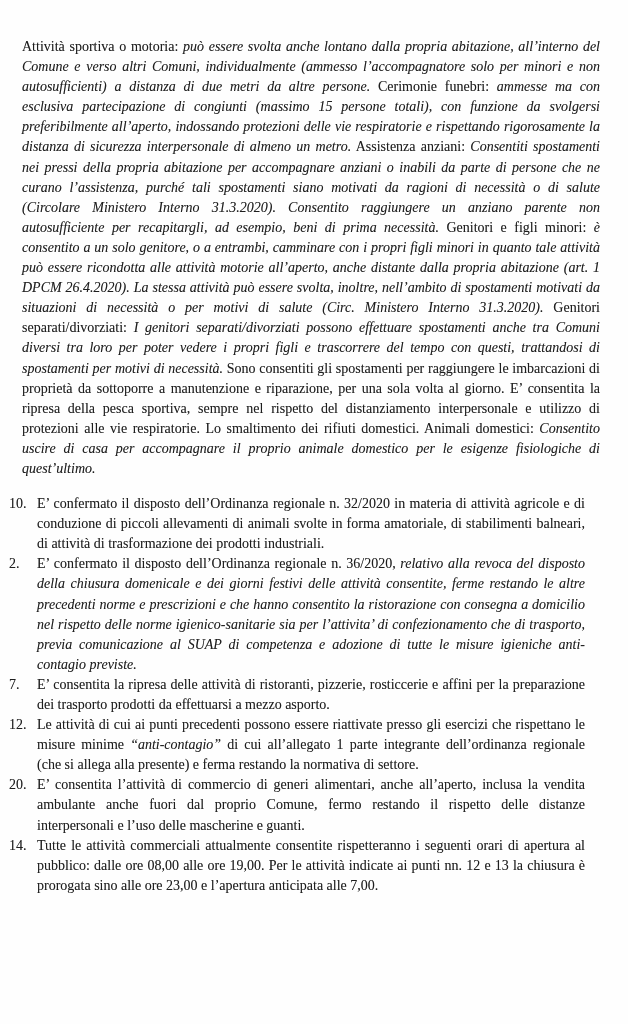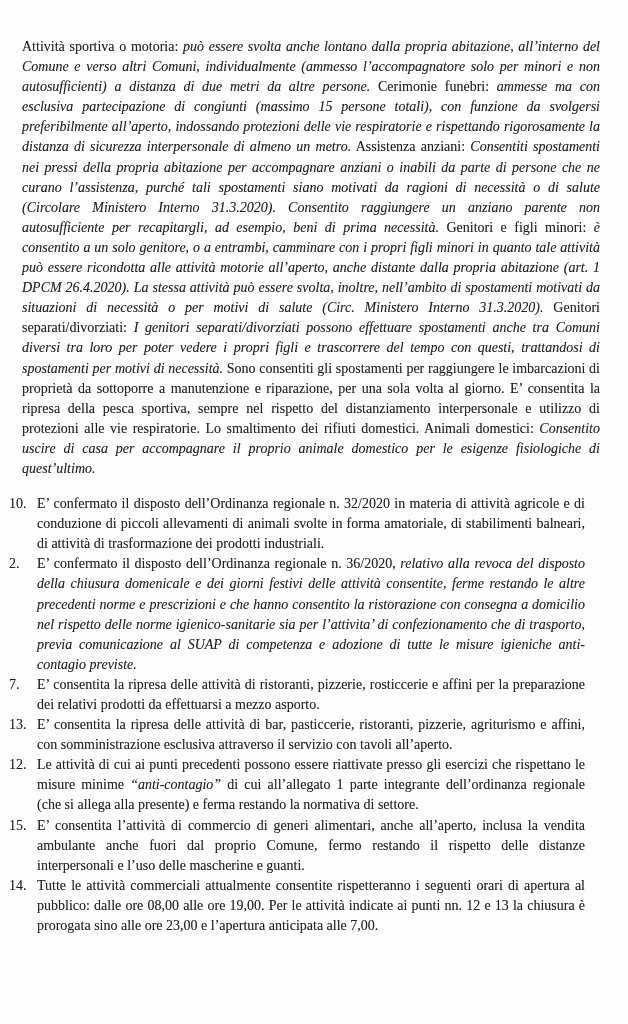--- a/index.html
+++ b/index.html
@@ -60,35 +60,31 @@
       <span class="body"><span>E’ confermato il disposto dell’Ordinanza regionale n. 32/2020 in materia di attività agricole e di conduzione di piccoli allevamenti di animali svolte in forma amatoriale, di stabilimenti balneari, di attività di trasformazione dei prodotti industriali.</span></span>
     </div>
 
     <div class="item">
       <span class="num">2.</span>
       <span class="body"><span>E’ confermato il disposto dell’Ordinanza regionale n. 36/2020, </span><span class="it">relativo alla revoca del disposto della chiusura domenicale e dei giorni festivi delle attività consentite, ferme restando le altre precedenti norme e prescrizioni e che hanno consentito la ristorazione con consegna a domicilio nel rispetto delle norme igienico-sanitarie sia per l’attivita’ di confezionamento che di trasporto, previa comunicazione al SUAP di competenza e adozione di tutte le misure igieniche anti-contagio previste.</span></span>
     </div>
 
     <div class="item">
       <span class="num">7.</span>
-      <span class="body"><span>E’ consentita la ripresa delle attività di ristoranti, pizzerie, rosticcerie e affini per la preparazione dei relativi prodotti da effettuarsi a mezzo asporto.</span></span>
+      <span class="body"><span>E’ consentita la ripresa delle attività di ristoranti, pizzerie, rosticcerie e affini per la preparazione dei trasporto prodotti da effettuarsi a mezzo asporto.</span></span>
     </div>
 
-    <div class="item">
-      <span class="num">13.</span>
-      <span class="body"><span>E’ consentita la ripresa delle attività di bar, pasticcerie, ristoranti, pizzerie, agriturismo e affini, con somministrazione esclusiva attraverso il servizio con tavoli all’aperto.</span></span>
-    </div>
 
     <div class="item">
       <span class="num">12.</span>
       <span class="body"><span>Le attività di cui ai punti precedenti possono essere riattivate presso gli esercizi che rispettano le misure minime </span><span class="it">“anti-contagio”</span><span> di cui all’allegato 1 parte integrante dell’ordinanza regionale (che si allega alla presente) e ferma restando la normativa di settore.</span></span>
     </div>
 
     <div class="item">
-      <span class="num">15.</span>
+      <span class="num">20.</span>
       <span class="body"><span>E’ consentita l’attività di commercio di generi alimentari, anche all’aperto, inclusa la vendita ambulante anche fuori dal proprio Comune, fermo restando il rispetto delle distanze interpersonali e l’uso delle mascherine e guanti.</span></span>
     </div>
 
 
     <div class="item">
       <span class="num">14.</span>
       <span class="body"><span>Tutte le attività commerciali attualmente consentite rispetteranno i seguenti orari di apertura al pubblico: dalle ore 08,00 alle ore 19,00. Per le attività indicate ai punti nn. 12 e 13 la chiusura è prorogata sino alle ore 23,00 e l’apertura anticipata alle 7,00.</span></span>
     </div>
 
   </div>

